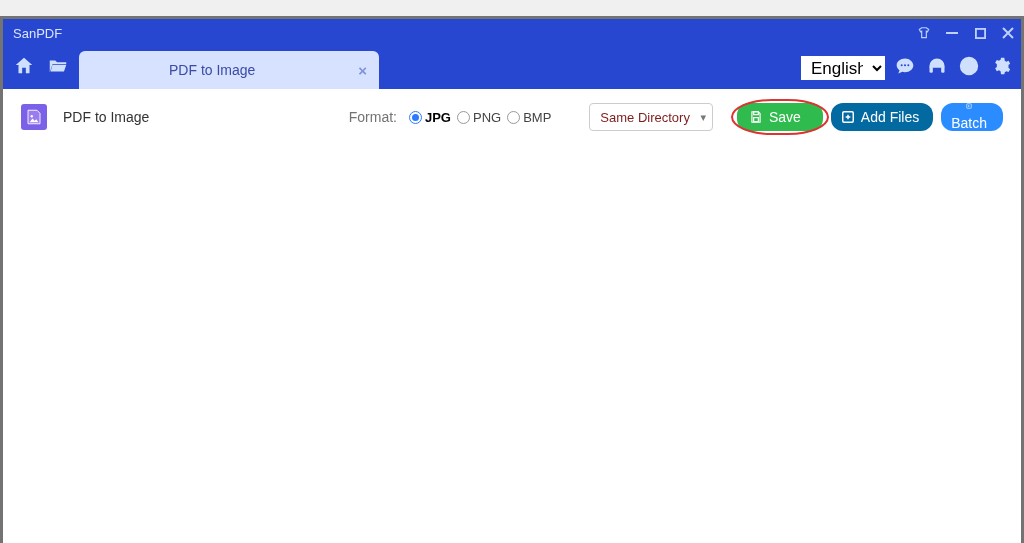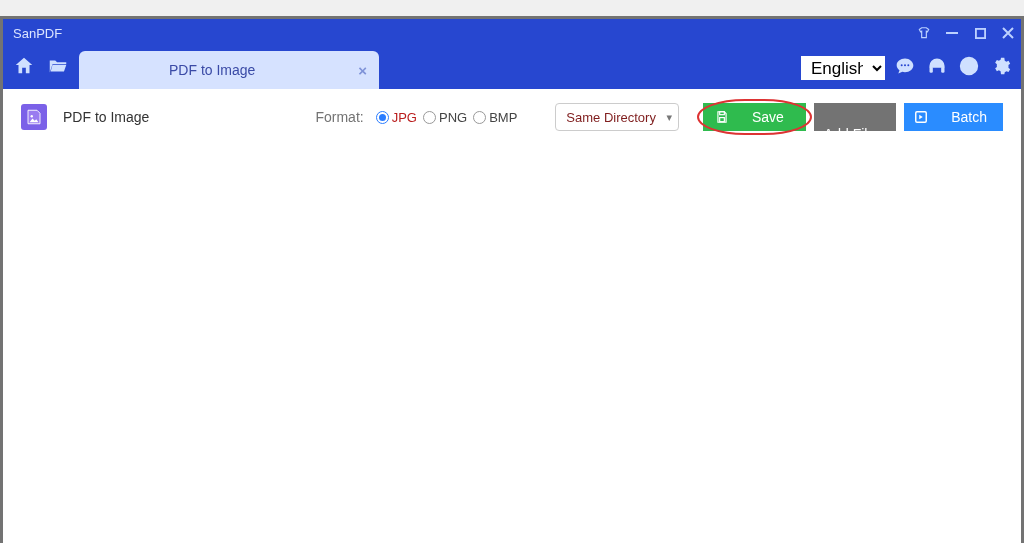--- a/index.html
+++ b/index.html
@@ -50,33 +50,33 @@
     display:flex; align-items:center; justify-content:center;
   }
   .section-title { font-weight: 500; color: #333; }
   .toolbar .tb-spacer { flex:1; }
   .format-label { color:#737373; margin-right: 4px; }
   .radio-group { display:flex; align-items:center; gap: 6px; margin-right: 18px;}
   .radio-item { display:flex; align-items:center; gap:3px; font-size:13px;}
   .radio-circle { width:13px; height:13px; border:1.5px solid #999; border-radius:50%; display:inline-block; position:relative;}
   .radio-circle.selected { border-color:#2a7cff;}
   .radio-circle.selected::after { content:""; position:absolute; left:2px; top:2px; width:7px; height:7px; background:#2a7cff; border-radius:50%;}
-  .radio-item.selected { color:#b91c1c; }
+  .radio-item.selected { color:#000000;font-weight:bold; }
   .dir-select {
     border:1px solid #ccc; border-radius:4px; height:28px; padding: 0 22px 0 10px;
     font-size:13px; color:#7f1d1d; background:#fff; position:relative; display:flex; align-items:center;
   }
   .dir-select::after { content:"▾"; position:absolute; right:6px; color:#777; font-size:11px;}
   .btn {
-    height:28px; border:none; border-radius:0; padding: 0 14px 0 10px;
-    font-size:14px; display:flex; align-items:center; gap:23px; color:#fff; cursor:pointer;
+    height:28px; border:none; border-radius:12px; padding: 0 14px 0 10px;
+    font-size:14px; display:flex; align-items:center; gap:6px; color:#fff; cursor:pointer;
   }
   .btn-save { background:#2fbb4e; padding-left:12px; padding-right:22px; }
-  .btn-add  { background:#737373;flex-direction:column; }
-  .btn-batch{ background:#2a8cff; padding:0 16px 0 10px;}
+  .btn-add  { background:#0369a1; }
+  .btn-batch{ background:#2a8cff; padding:0 16px 0 10px;flex-direction:column;}
   .save-wrap { position:relative; display:inline-block; }
   .ellipse-mark {
     position:absolute; inset:-4px -6px; border:2px solid #d33; border-radius:50%/60%;
     pointer-events:none;
   }
 
   
   .table-header {
     height: 34px; background:#f6f7f8; border-top:1px solid #eaeaea; border-bottom:1px solid #eaeaea;
     display:flex; align-items:center; font-size:13px; color:#666; padding-left:18px;

